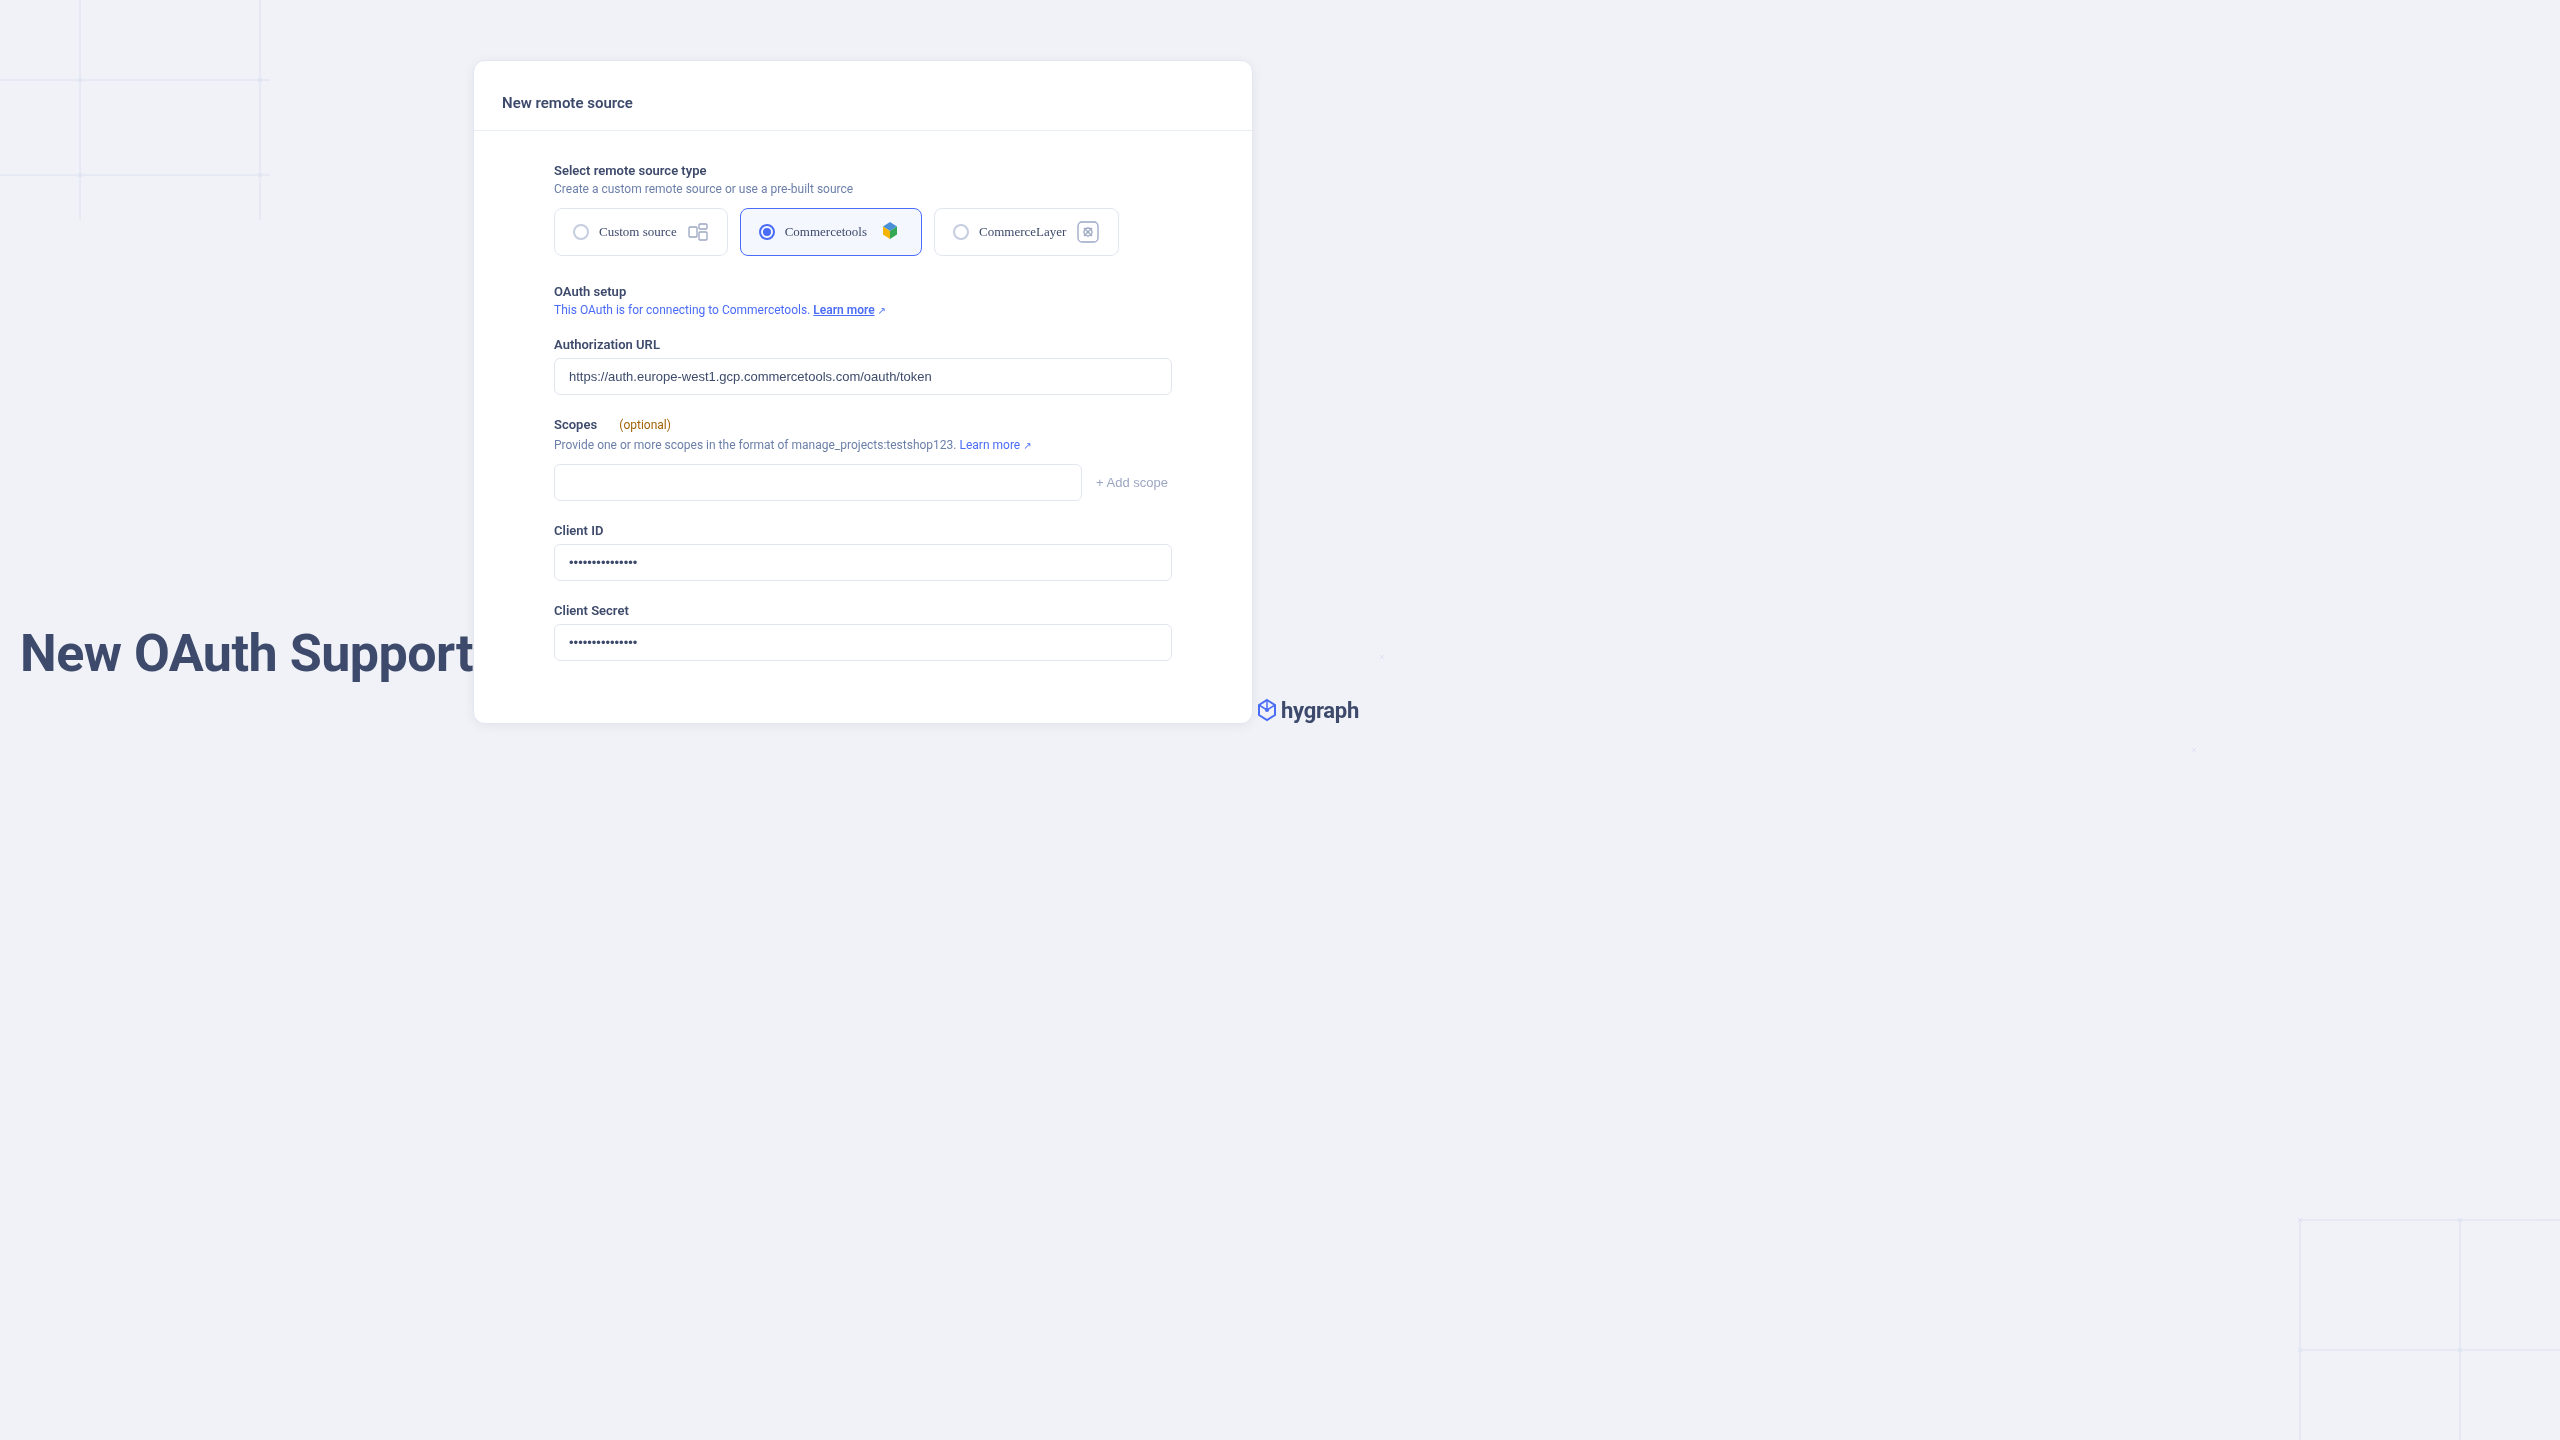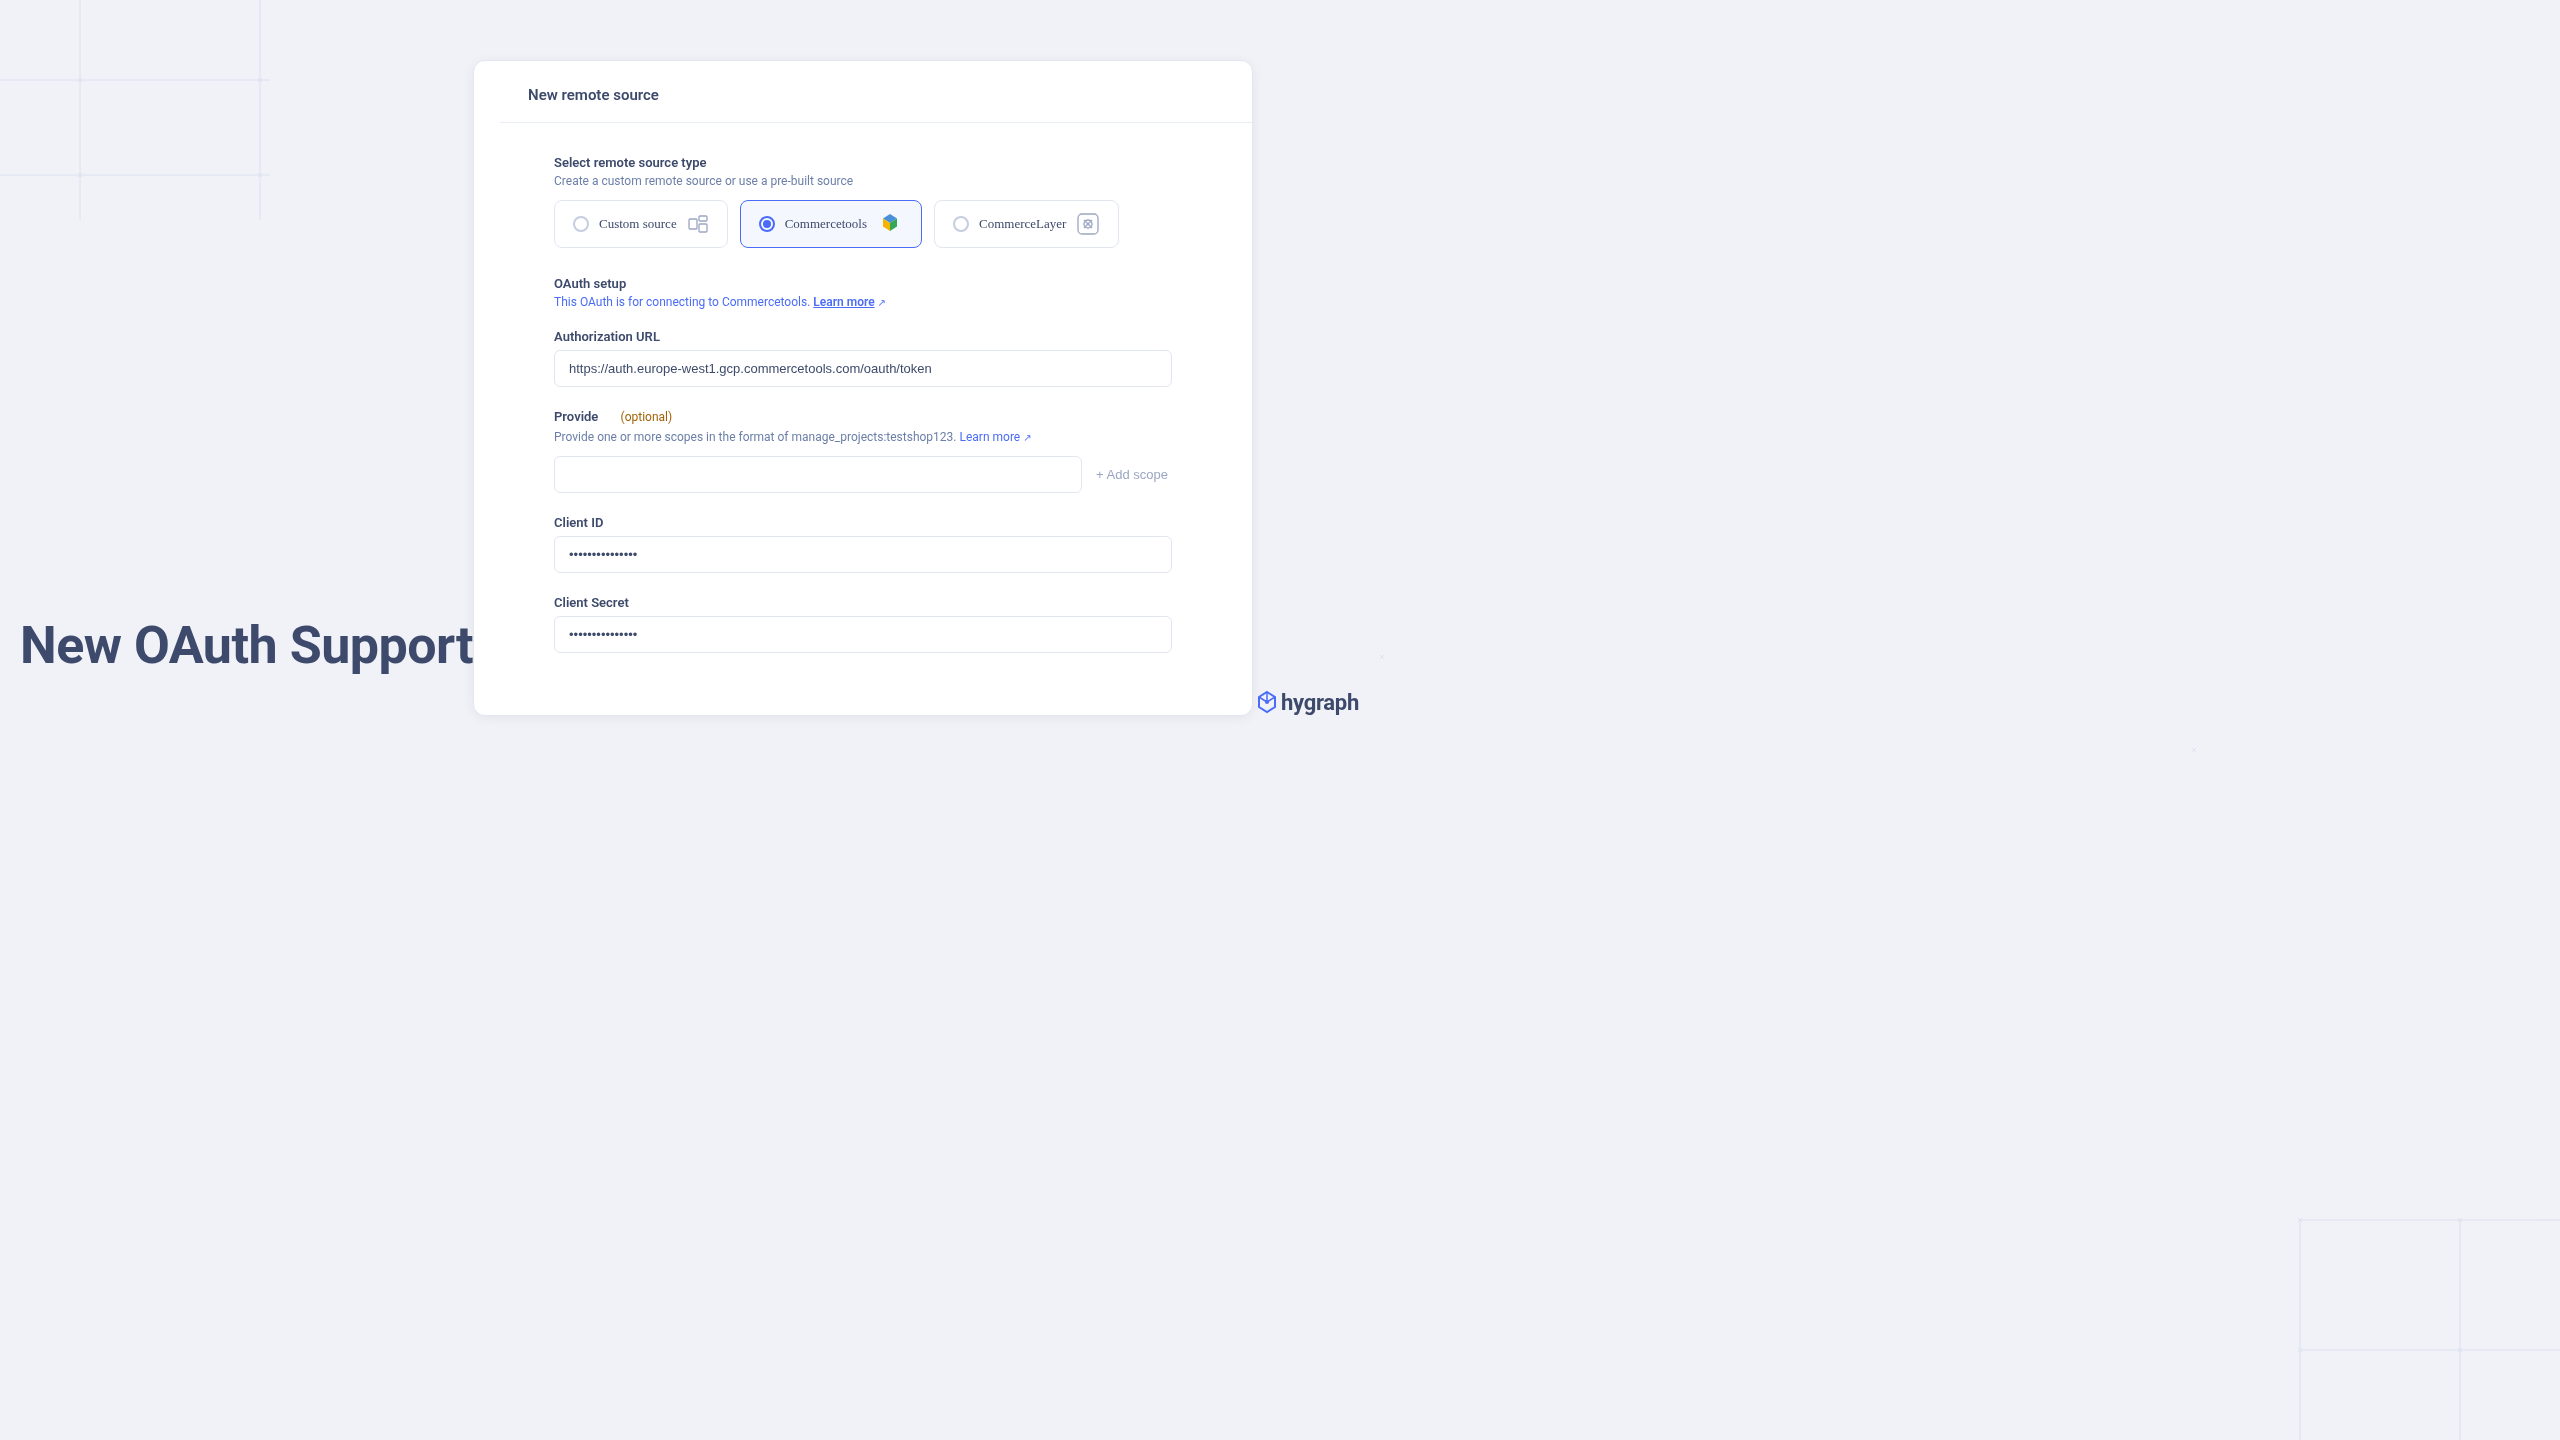--- a/index.html
+++ b/index.html
@@ -49,23 +49,22 @@
       background: white;
       border-radius: 12px;
       border: 1px solid #e2e6f0;
       width: 780px;
       max-width: 100%;
       padding: 0;
       box-shadow: 0 2px 12px rgba(0,0,0,0.06);
     }
 
     .card-header {
-      padding: 24px 28px 18px;
+      padding: 32px 28px 18px;
       border-bottom: 1px solid #e8ecf4;
-      margin-left: 26px;
     }
 
     .card-header-title {
       font-size: 15px;
       font-weight: 600;
       color: #3d4a6b;
     }
 
     .card-body {
       padding: 32px 80px 40px;
@@ -368,21 +367,21 @@
         </div>
       </div>
 
       <div class="field">
         <label class="field-label">Authorization URL</label>
         <input class="field-input" type="text" value="https://auth.europe-west1.gcp.commercetools.com/oauth/token" style="">
       </div>
 
       <div class="field">
         <label class="field-label">
-          <span>Provide</span>
+          <span>Scopes</span>
           <span class="optional" style="font-weight:400;color:#a16207;font-size:12px;margin-left:19px;">(optional)</span>
         </label>
         <div class="section-description">
           <span>Provide one or more scopes in the format of manage_projects:testshop123.</span>
           <span class="link">Learn more</span>
           <span style="font-size:10px; color:#4a6cf7;">↗</span>
         </div>
         <div class="scopes-input-row">
           <input class="field-input" type="text" placeholder="" style="">
           <button class="add-scope-btn">+ Add scope</button>

